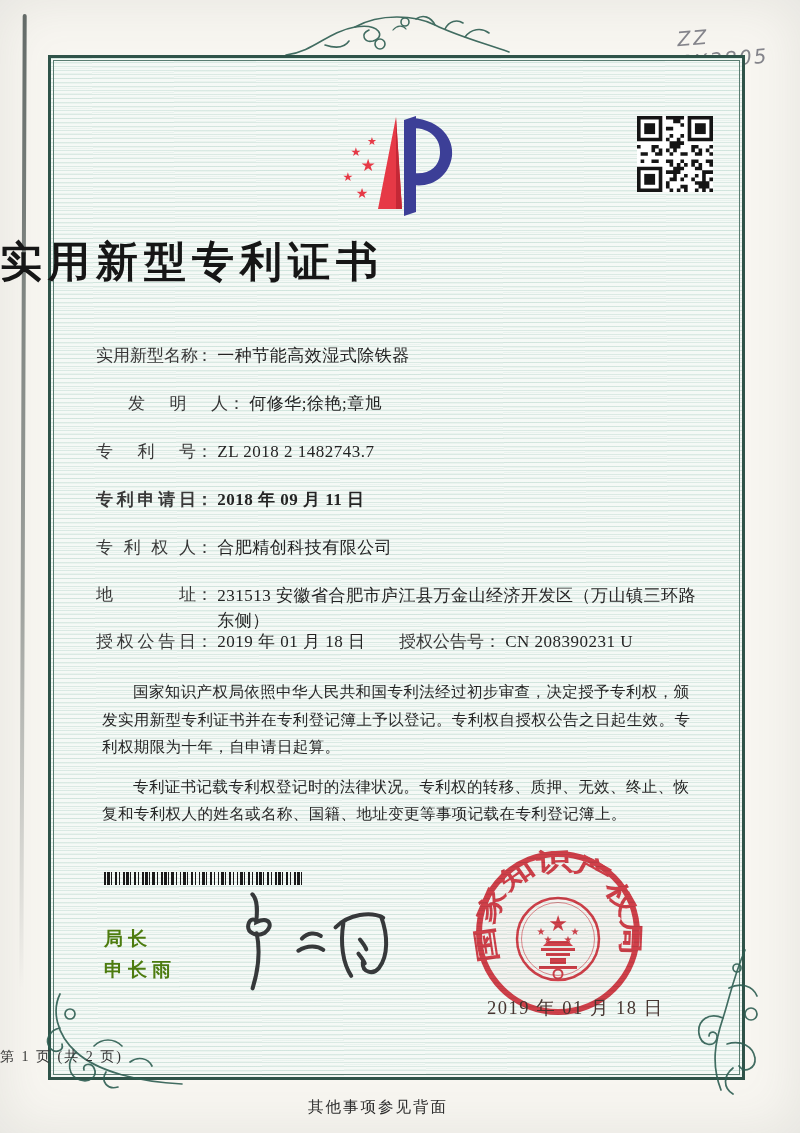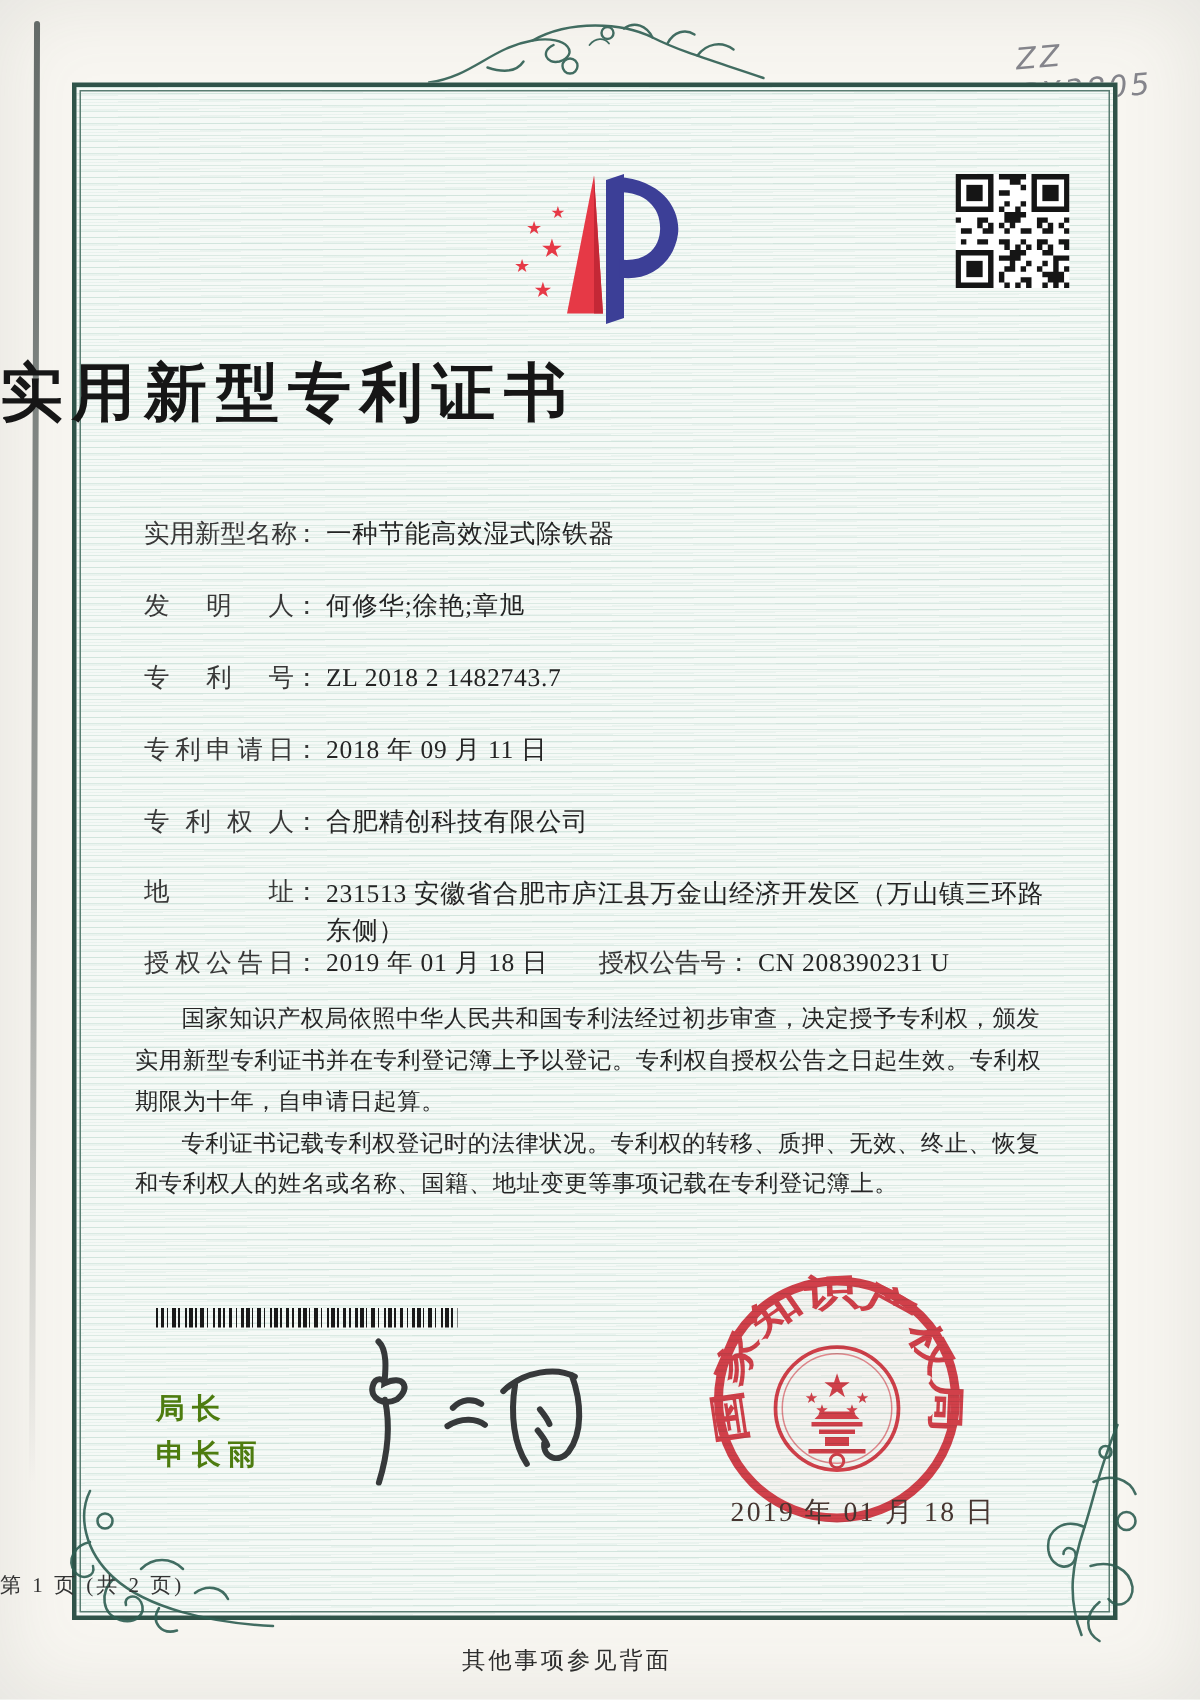--- a/index.html
+++ b/index.html
@@ -29,21 +29,21 @@
   .title{position:absolute;left:0;top:234px;width:794px;text-align:left;
     font-size:42px;font-weight:bold;letter-spacing:6px;color:#161616;}
   .field-row{position:absolute;left:96px;width:640px;font-size:17px;color:#2e2e2e;white-space:nowrap;}
   .flabel{display:inline-block;width:100px;text-align:justify;text-align-last:justify;color:#383838;vertical-align:top;}
   .colon{color:#383838;}
   .fvalue{color:#242424;letter-spacing:.5px;}
   .fvalue.wrap{display:inline-block;white-space:normal;width:486px;line-height:25px;vertical-align:top;}
   .grant-pair2{position:absolute;left:303px;top:0;}
   .grant-pair2 .flabel{width:auto;text-align:left;text-align-last:auto;}
   .paragraphs{position:absolute;left:90px;top:666px;width:618px;font-size:15.5px;line-height:27.5px;color:#262626;}
-  .paragraphs p{margin:0;text-indent:2em;letter-spacing:.4px;}
+  .paragraphs p{margin:12px;text-indent:2em;letter-spacing:.4px;}
   .barcode{position:absolute;left:104px;top:872px;width:201px;height:13px;
     background:repeating-linear-gradient(90deg,#191919 0 1.5px,transparent 1.5px 3px,#191919 3px 5.5px,transparent 5.5px 7px,#191919 7px 8px,transparent 8px 10.5px,#191919 10.5px 13px,transparent 13px 15px,#191919 15px 16px,transparent 16px 19px);}
   .commissioner{position:absolute;left:104px;font-family:"Liberation Sans","DejaVu Sans",sans-serif;
     font-size:19px;font-weight:600;color:#4d7c0f;letter-spacing:5px;}
   .sig{position:absolute;left:222px;top:884px;width:195px;height:115px;transform:rotate(-2deg);}
   .seal{position:absolute;left:470px;top:845px;width:176px;height:176px;opacity:.93;mix-blend-mode:multiply;}
   .seal-date{position:absolute;left:487px;top:995px;font-size:18.5px;color:#463530;letter-spacing:1.5px;z-index:5;}
   .page-footer{position:absolute;left:0;top:1048px;width:720px;text-align:left;font-size:14px;color:#333;letter-spacing:2px;}
   .back-note{position:absolute;left:48px;top:1097px;width:660px;text-align:center;font-size:15.5px;color:#2d2d2d;letter-spacing:2px;}
   .handwritten{position:absolute;left:678px;top:22px;font-family:"DejaVu Sans",sans-serif;
@@ -126,29 +126,29 @@
       <rect x="6.8" y="54.4" width="10.2" height="10.2"></rect>
     </g>
   </svg>
 
   <div class="title">实用新型专利证书</div>
 
   <div class="field-row" style="top:344px;">
     <span class="flabel">实用新型名称</span><span class="colon">：</span>
     <span class="fvalue">一种节能高效湿式除铁器</span>
   </div>
-  <div class="field-row" style="top:392px;">
+  <div class="field-row" style="top:392px;margin-left:32px;">
     <span class="flabel">发明人</span><span class="colon">：</span>
     <span class="fvalue">何修华;徐艳;章旭</span>
   </div>
   <div class="field-row" style="top:440px;">
     <span class="flabel">专利号</span><span class="colon">：</span>
     <span class="fvalue">ZL 2018 2 1482743.7</span>
   </div>
-  <div class="field-row" style="top:488px;">
+  <div class="field-row" style="top:488px;font-weight:bold;">
     <span class="flabel">专利申请日</span><span class="colon">：</span>
     <span class="fvalue">2018 年 09 月 11 日</span>
   </div>
   <div class="field-row" style="top:536px;">
     <span class="flabel">专利权人</span><span class="colon">：</span>
     <span class="fvalue">合肥精创科技有限公司</span>
   </div>
   <div class="field-row" style="top:583px;">
     <span class="flabel">地址</span><span class="colon">：</span>
     <span class="fvalue wrap">231513 安徽省合肥市庐江县万金山经济开发区（万山镇三环路东侧）</span>

